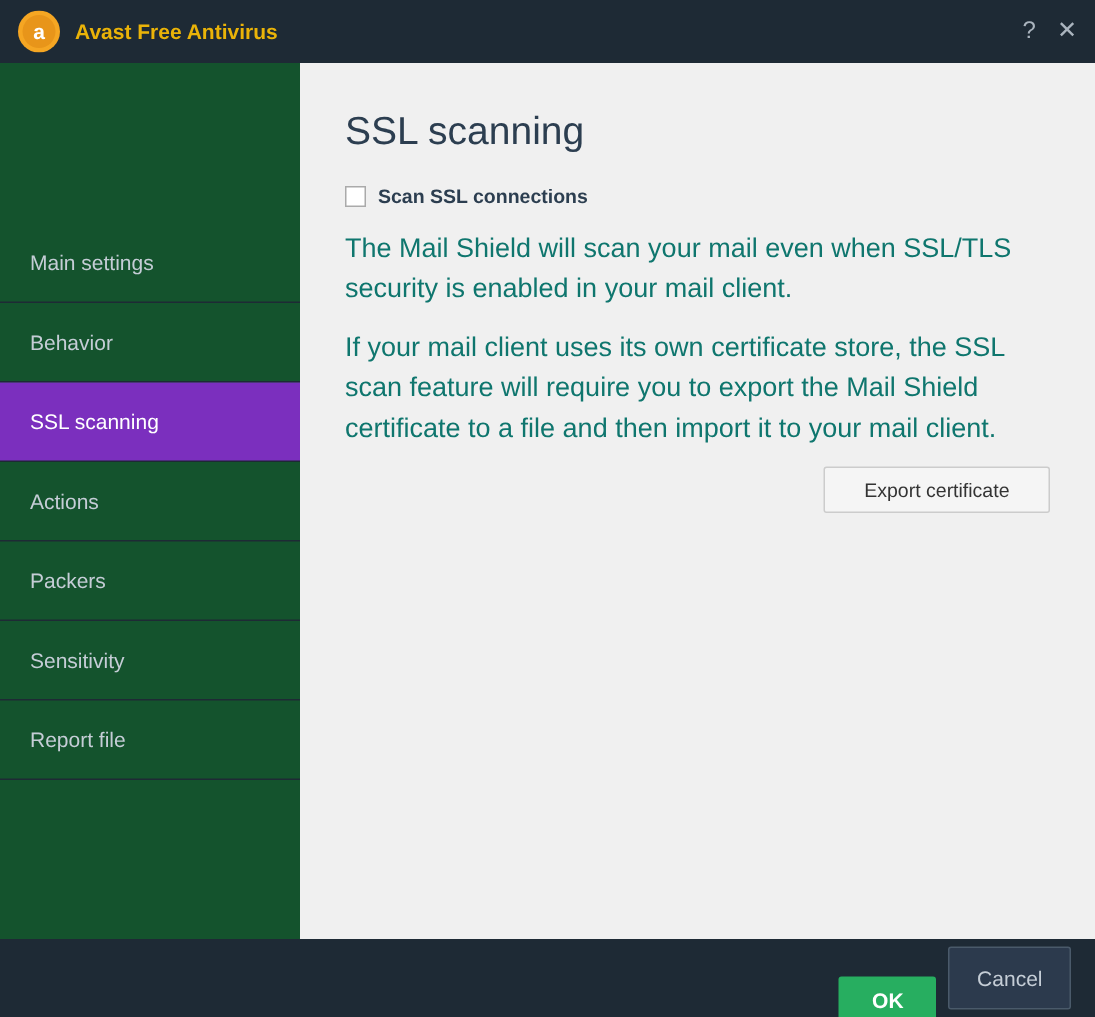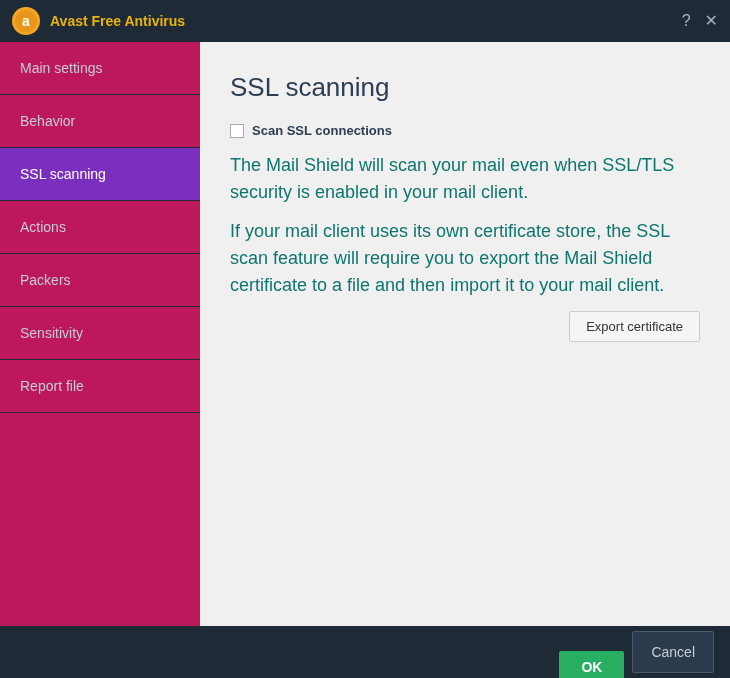--- a/index.html
+++ b/index.html
@@ -50,24 +50,25 @@
     
     .main-container {
       display: flex;
       flex: 1;
       overflow: hidden;
     }
 
     
     .sidebar {
       width: 200px;
-      background: #be185d;
+      background: #14532d;
       display: flex;
       flex-direction: column;
       flex-shrink: 0;
+      justify-content: center;
     }
     .sidebar-item {
       padding: 18px 20px;
       color: #c5cdd6;
       font-size: 14px;
       cursor: pointer;
       border-bottom: 1px solid #1e2a35;
     }
     .sidebar-item.active {
       background: #7b2fbe;
@@ -119,21 +120,21 @@
       color: #0f766e;
       line-height: 1.5;
       margin-bottom: 12px;
     }
     .export-btn-row {
       display: flex;
       justify-content: flex-end;
       margin-top: 10px;
     }
     .export-btn {
-      padding: 7px 16px;
+      padding: 7px 26px;
       background: #f5f5f5;
       border: 1px solid #ccc;
       color: #333;
       font-size: 13px;
       cursor: pointer;
       border-radius: 2px;
     }
 
     
     .footer {

